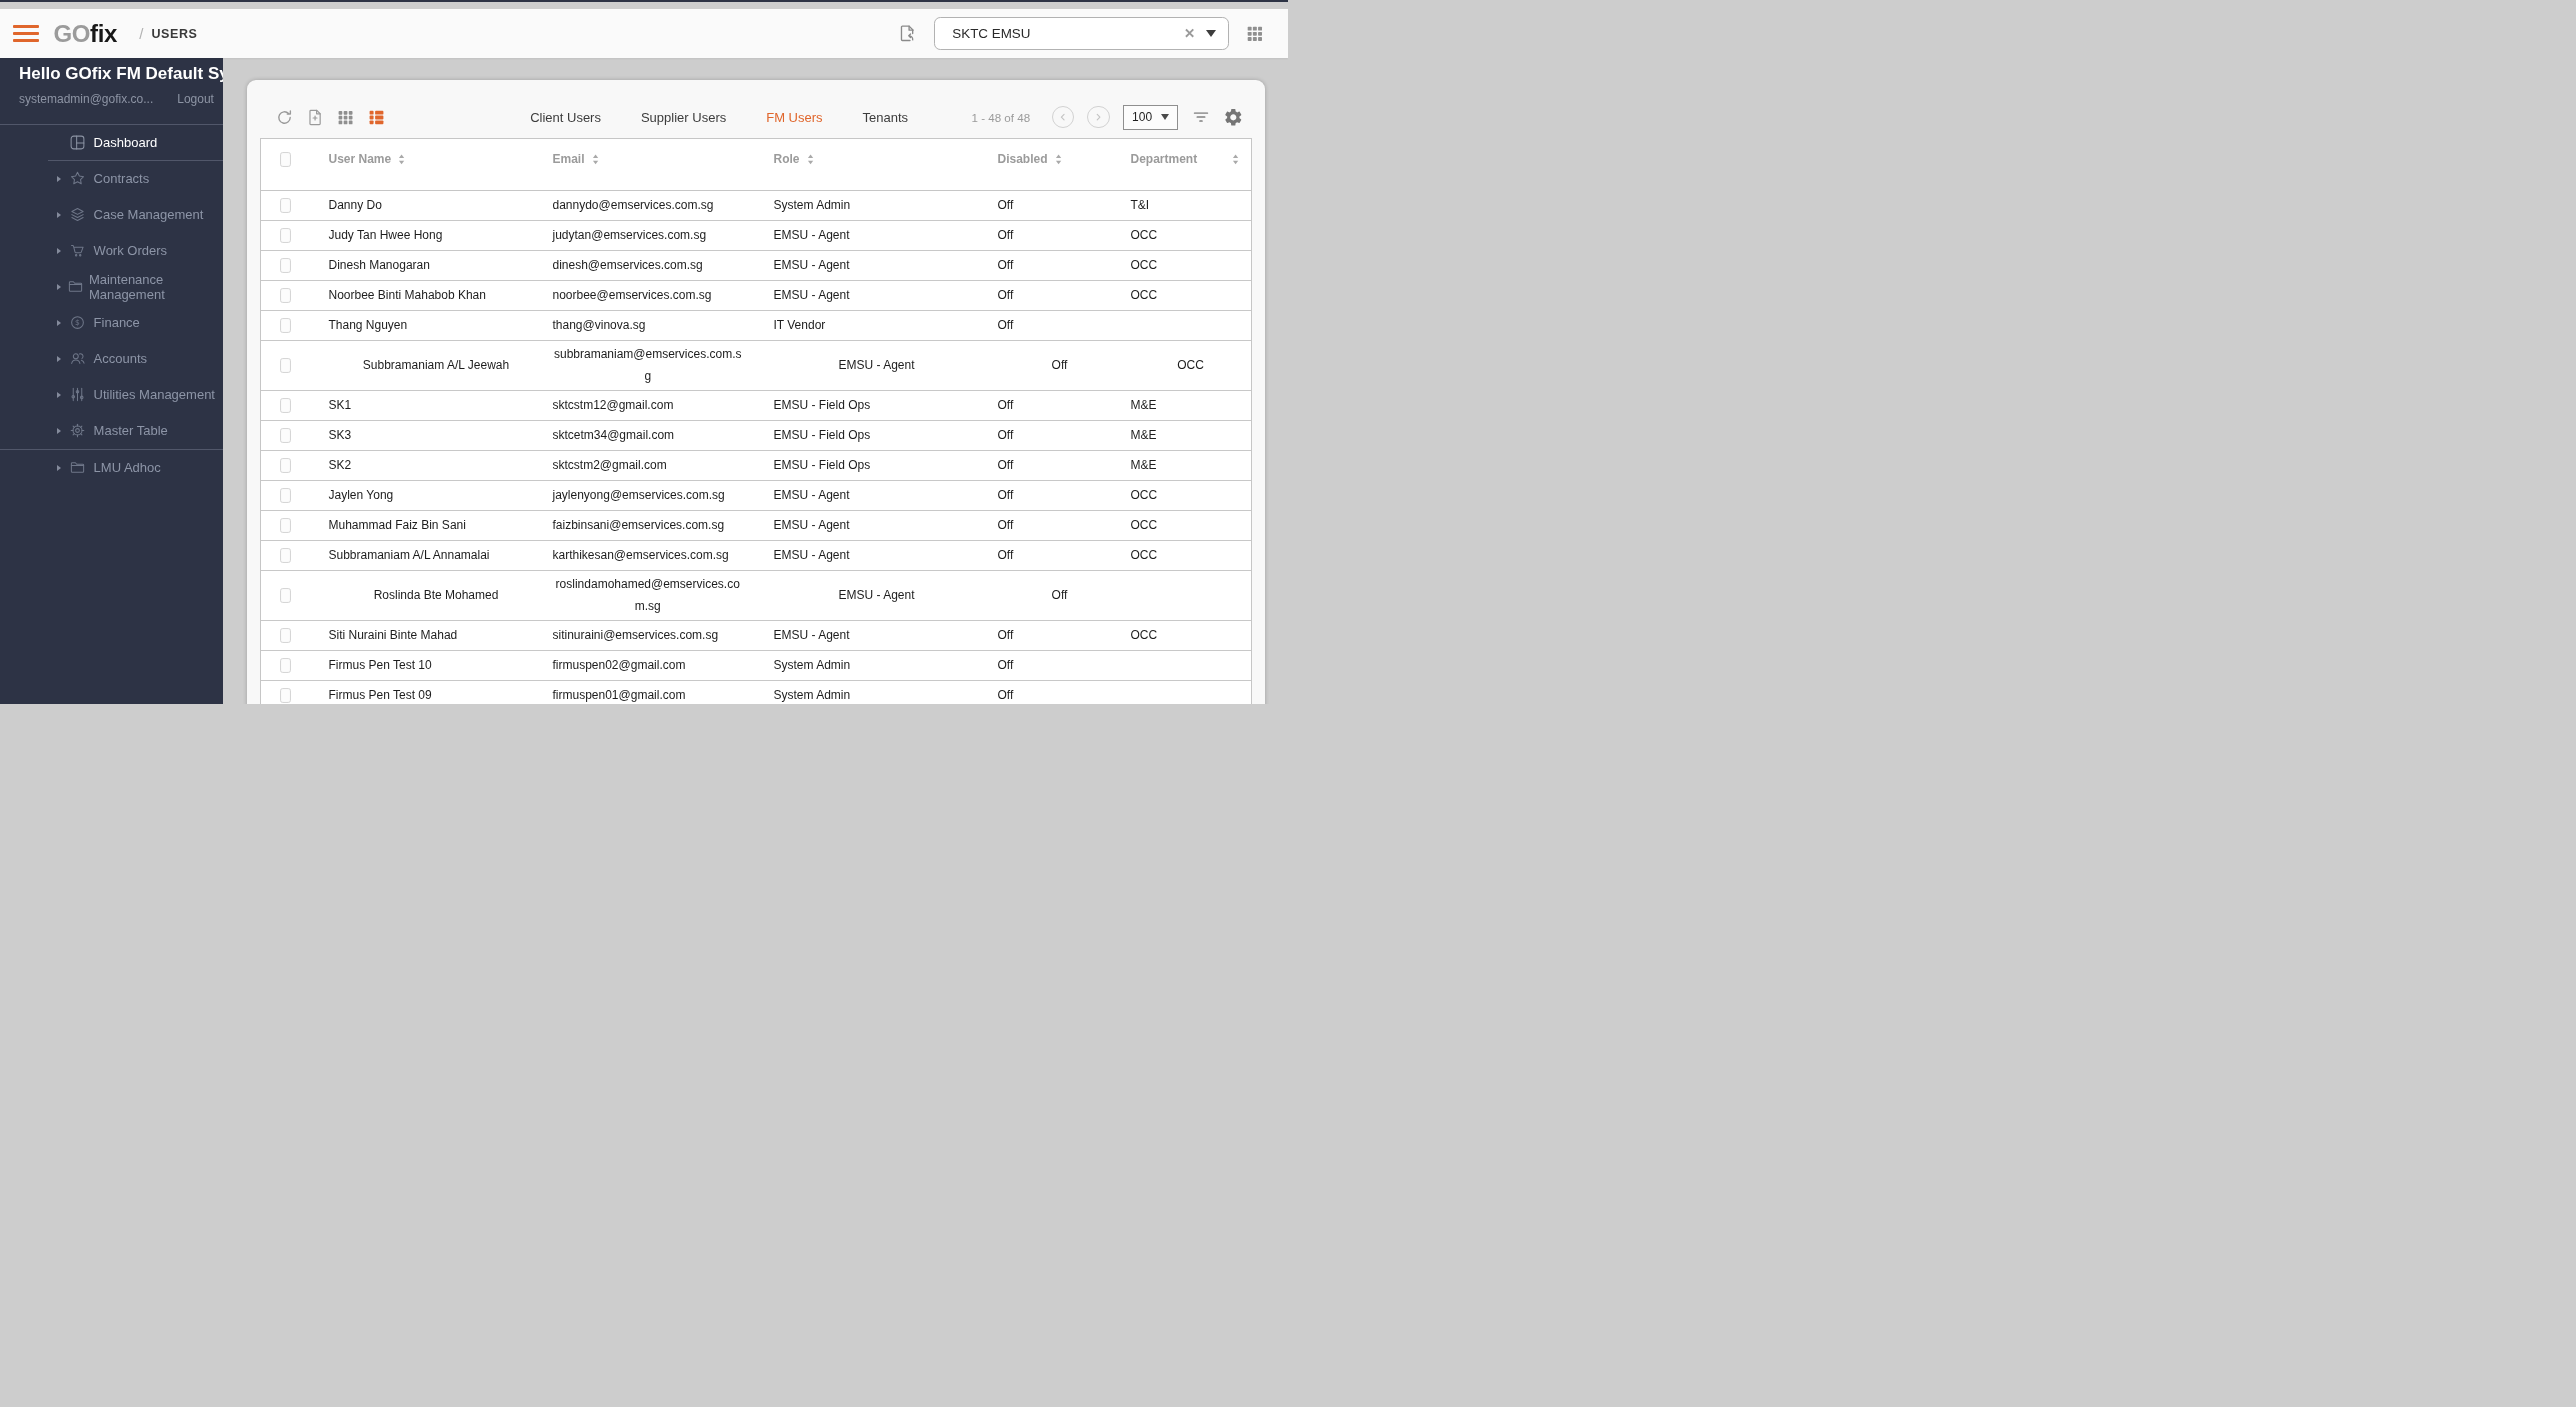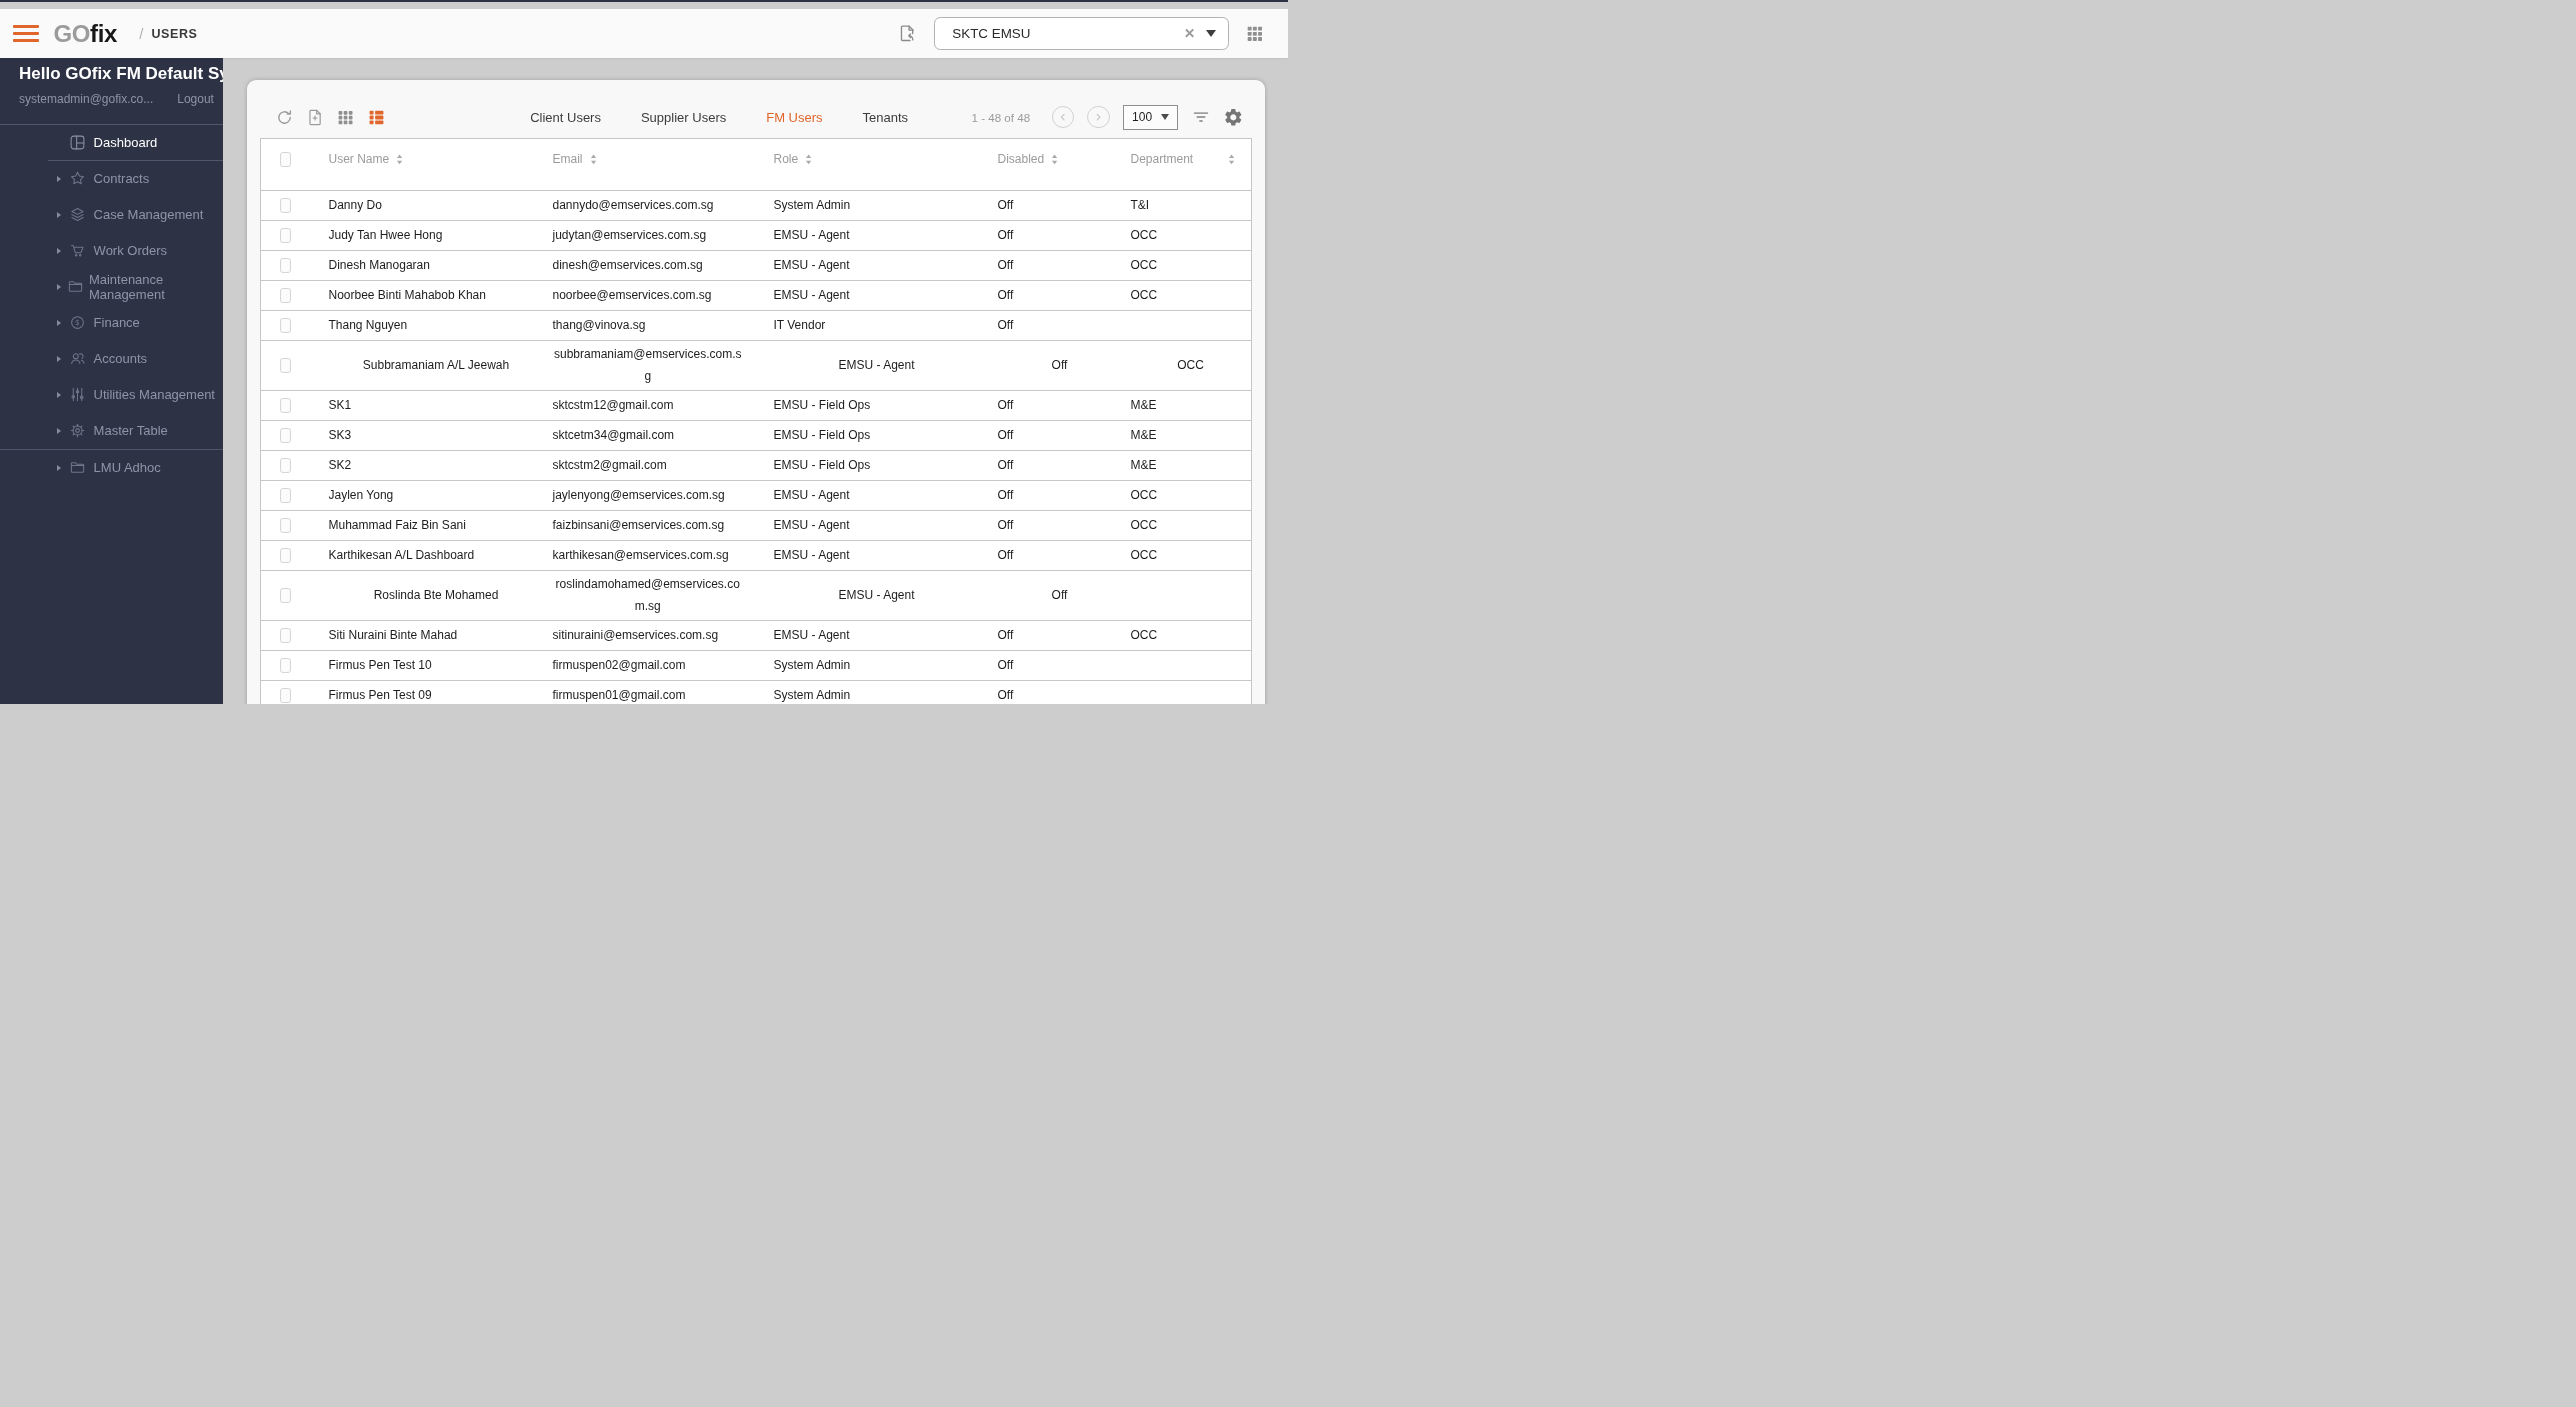--- a/index.html
+++ b/index.html
@@ -62,21 +62,21 @@
   .pg-size{height:25px;box-sizing:border-box;border:0.9px solid #8f8f8f;background:#fcfcfc;display:flex;
     align-items:center;padding:0 8px;gap:9px;cursor:pointer;}
   .pg-size-value{font-size:12px;color:#1f1f1f;}
   .pg-size-caret{width:0;height:0;border-left:4.5px solid transparent;border-right:4.5px solid transparent;border-top:6.3px solid #4a4a4a;}
   .icon-filter{width:18px;height:18px;cursor:pointer;display:flex;}
   .icon-gear{width:20.6px;height:20.6px;cursor:pointer;display:flex;}
   
   .table{margin-left:12.5px;width:992px;box-sizing:border-box;background:#fff;
     border:0.9px solid #c6c6c6;border-bottom:none;}
   .thead{display:flex;height:52px;box-sizing:border-box;border-bottom:0.9px solid #c6c6c6;
-    align-items:flex-start;padding-top:13.4px;}
+    align-items:flex-start;padding-top:13.4px;font-weight:bold;}
   .th{color:#9b9b9b;font-size:12px;display:flex;align-items:center;box-sizing:border-box;cursor:pointer;}
   .sort{margin-left:7.2px;display:flex;}
   .sort svg{width:7.2px;height:10.7px;fill:#a9a9a9;}
   .col-check{width:50px;display:flex;justify-content:center;box-sizing:border-box;}
   .col-name{width:233px;padding-left:18px;box-sizing:border-box;}
   .col-email{width:221px;padding-left:9px;padding-right:21.5px;box-sizing:border-box;}
   .col-role{width:215px;padding-left:9px;box-sizing:border-box;}
   .col-dis{width:142px;padding-left:18px;box-sizing:border-box;}
   .col-dept{flex:1;padding-left:9px;box-sizing:border-box;gap:28px;}
   .row{display:flex;min-height:30px;box-sizing:border-box;border-bottom:0.9px solid #c8c8c8;
@@ -520,21 +520,21 @@
               <div class="cell col-name">Muhammad Faiz Bin Sani</div>
               <div class="cell col-email">faizbinsani@emservices.com.sg</div>
               <div class="cell col-role">EMSU - Agent</div>
               <div class="cell col-dis">Off</div>
               <div class="cell col-dept">OCC</div>
             </div>
             <div class="row">
               <div class="col-check">
                 <span class="cbx"></span>
               </div>
-              <div class="cell col-name">Karthikesan A/L Dashboard</div>
+              <div class="cell col-name">Subbramaniam A/L Annamalai</div>
               <div class="cell col-email">karthikesan@emservices.com.sg</div>
               <div class="cell col-role">EMSU - Agent</div>
               <div class="cell col-dis">Off</div>
               <div class="cell col-dept">OCC</div>
             </div>
             <div class="row tall">
               <div class="col-check">
                 <span class="cbx"></span>
               </div>
               <div class="cell col-name">Roslinda Bte Mohamed</div>

